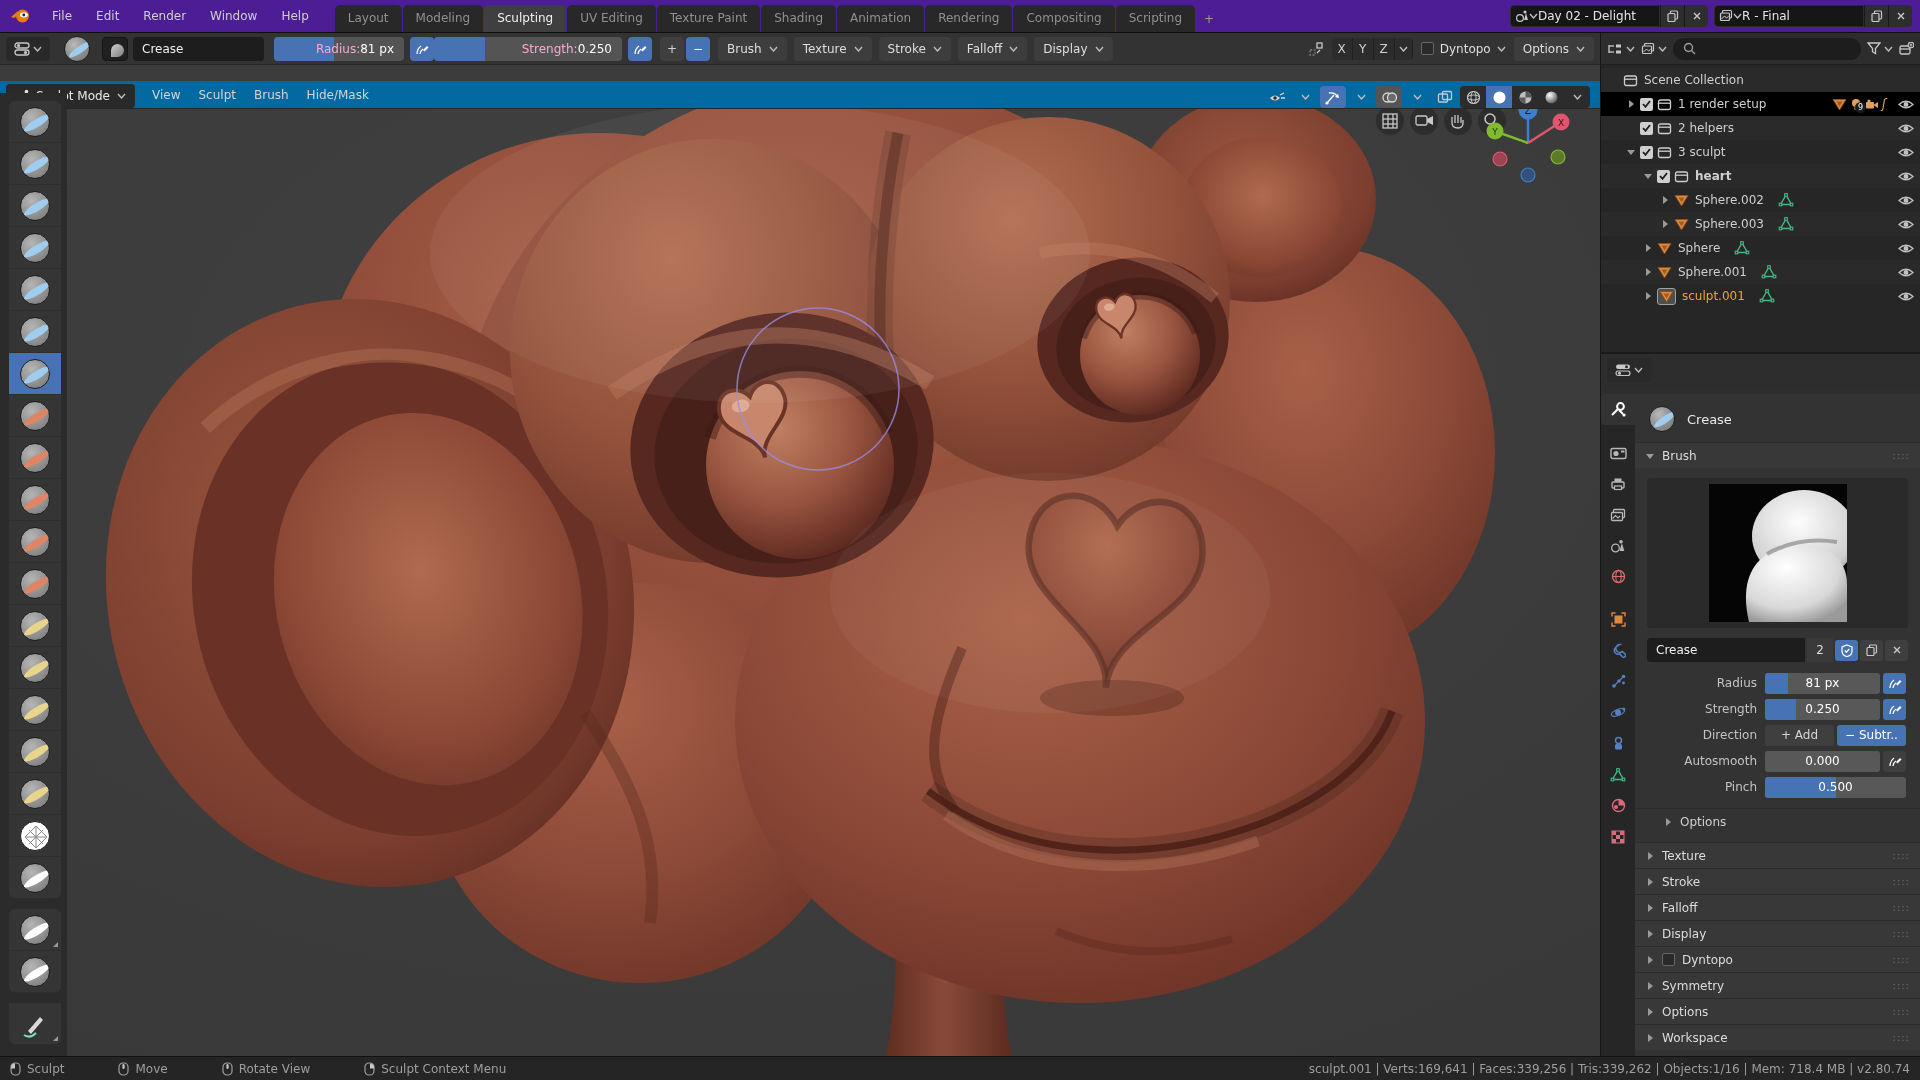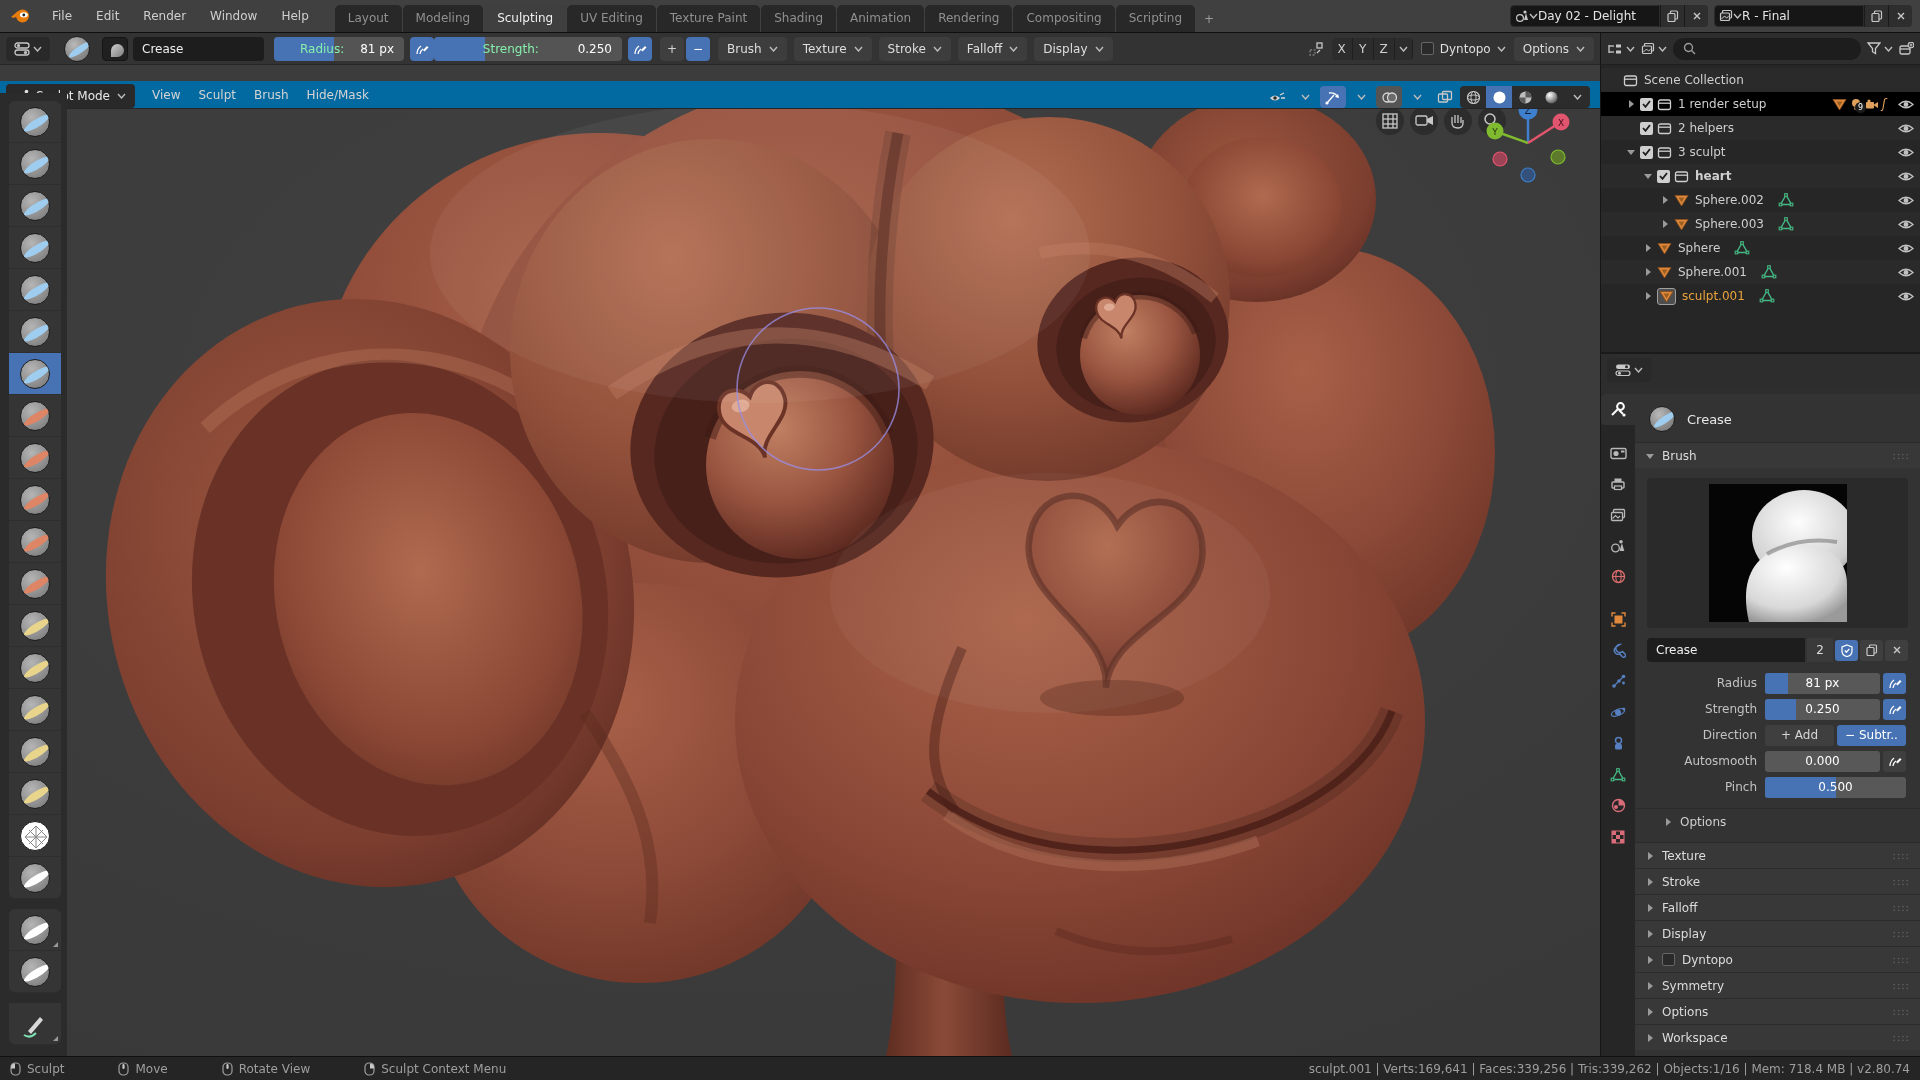--- a/index.html
+++ b/index.html
@@ -1,21 +1,21 @@
 <!DOCTYPE html>
 <html><head>
 <meta charset="utf-8">
 <style>
   *{box-sizing:border-box;margin:0;padding:0;user-select:none}
   html,body{width:1920px;height:1080px;overflow:hidden;background:#1d1d1d;
     font-family:"DejaVu Sans","Liberation Sans",sans-serif;font-size:12px;color:#d8d8d8}
   svg{display:block}
 
   
-  #topbar{position:absolute;left:0;top:0;width:1920px;height:33px;background:#404040;
+  #topbar{position:absolute;left:0;top:0;width:1920px;height:33px;background:#4c1d95;
     display:flex;align-items:center;border-bottom:1px solid #0f0f0f}
   .menu-item{padding:0 12px;height:100%;display:flex;align-items:center;color:#cfcfcf;cursor:pointer}
   #ws-tabs{display:flex;align-items:flex-end;height:100%;margin-left:14px}
   .ws-tab{padding:5px 13px 6px;background:#282828;color:#909090;margin-right:1px;
     border-radius:5px 5px 0 0;height:27px;display:flex;align-items:center;cursor:pointer}
   .ws-tab.active{background:#3f3f3f;color:#f0f0f0}
   .ws-tab.add{background:transparent;color:#9a9a9a;padding:5px 8px}
   #topbar-right{margin-left:auto;display:flex;align-items:center;gap:6px;padding-right:8px}
   .id-widget{display:flex;align-items:center;height:22px}
   .id-field{display:flex;align-items:center;background:#161616;border:1px solid #2c2c2c;
@@ -36,21 +36,21 @@
     background:#9fcdf0;transform:rotate(-38deg)}
   .slot-btn{width:26px;height:24px;margin-left:12px;background:#202020;border-radius:4px;border:1px solid #151515;
     position:relative;cursor:pointer;overflow:hidden}
   .slot-btn i{position:absolute;right:3px;bottom:3px;width:13px;height:13px;border-radius:50% 50% 50% 0;
     background:linear-gradient(135deg,#cfcfcf,#7c7c7c)}
   .name-field{width:131px;height:24px;margin-left:5px;background:#1d1d1d;border-radius:4px;
     display:flex;align-items:center;padding:0 9px;color:#efefef;cursor:text}
   .slider{height:24px;border-radius:4px;background:#545454;position:relative;overflow:hidden;
     display:flex;align-items:center;cursor:ew-resize}
   .slider .fill{position:absolute;left:0;top:0;bottom:0;background:#4772b3}
-  .slider .lab{position:relative;z-index:1;padding-left:10px;color:#86efac;flex:1;text-align:center}
+  .slider .lab{position:relative;z-index:1;padding-left:10px;color:#f9a8d4;flex:1;text-align:right}
   .slider .val{position:relative;z-index:1;padding-right:10px;color:#fdfdfd}
   .sq-btn{width:24px;height:24px;border-radius:4px;background:#3f3f3f;display:flex;align-items:center;
     justify-content:center;color:#d5d5d5;cursor:pointer}
   .sq-btn.blue{background:#4772b3;color:#fff}
   .dd-btn{height:24px;border-radius:4px;background:#3d3d3d;display:flex;align-items:center;gap:7px;
     padding:0 9px;color:#dedede;cursor:pointer}
   .axis-btn{width:21px;height:22px;background:#2c2c2c;display:flex;align-items:center;justify-content:center;
     color:#cfcfcf;cursor:pointer;border-right:1px solid #1f1f1f}
   .checkbox{width:13px;height:13px;border-radius:2px;background:#cfcfcf;display:flex;align-items:center;
     justify-content:center;cursor:pointer}

